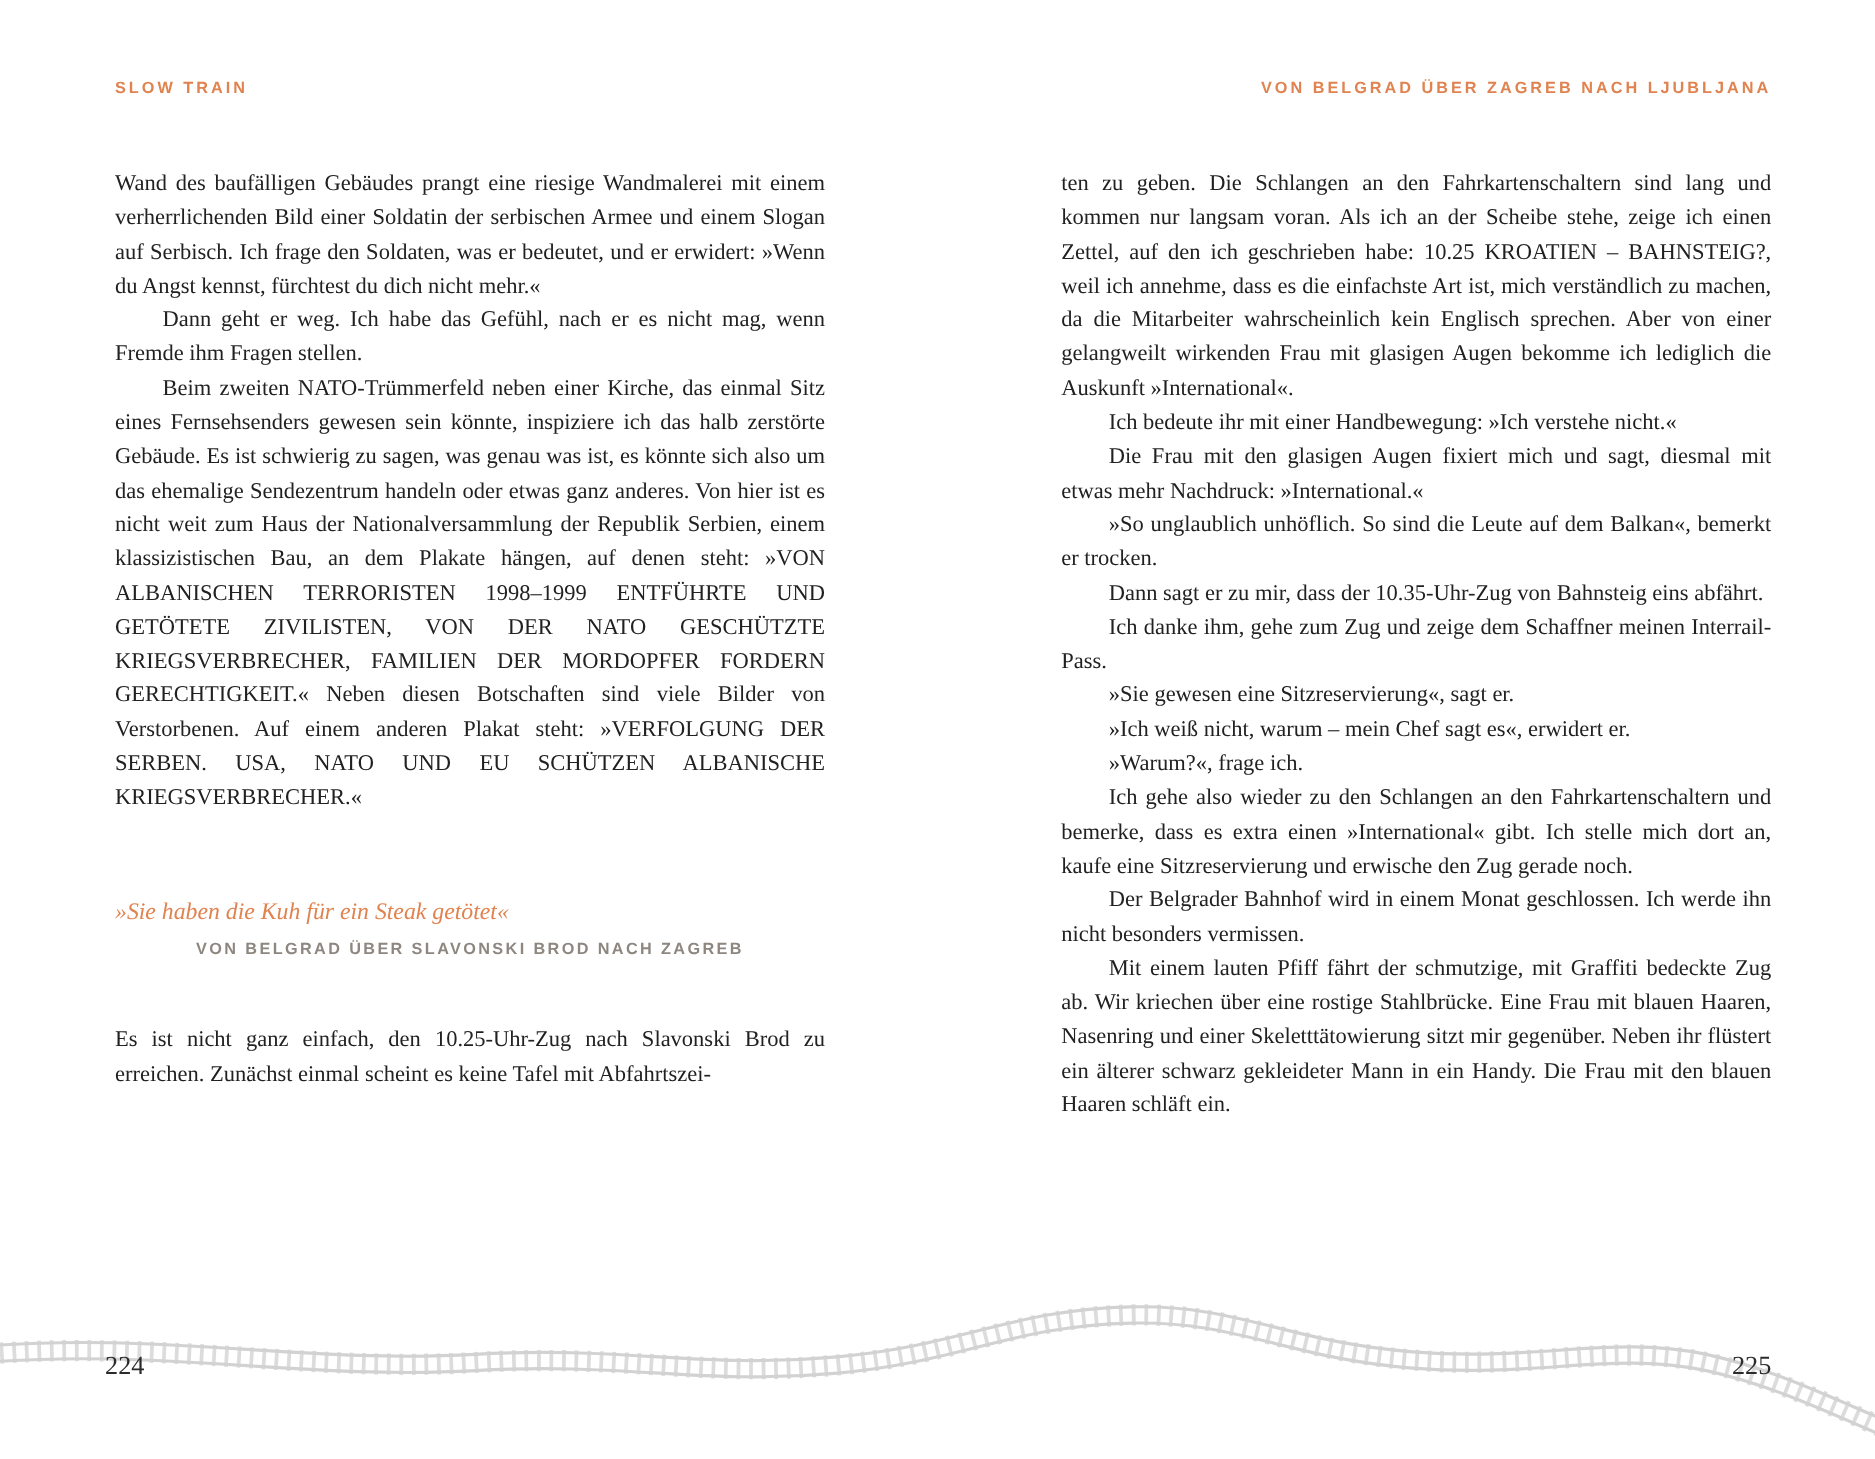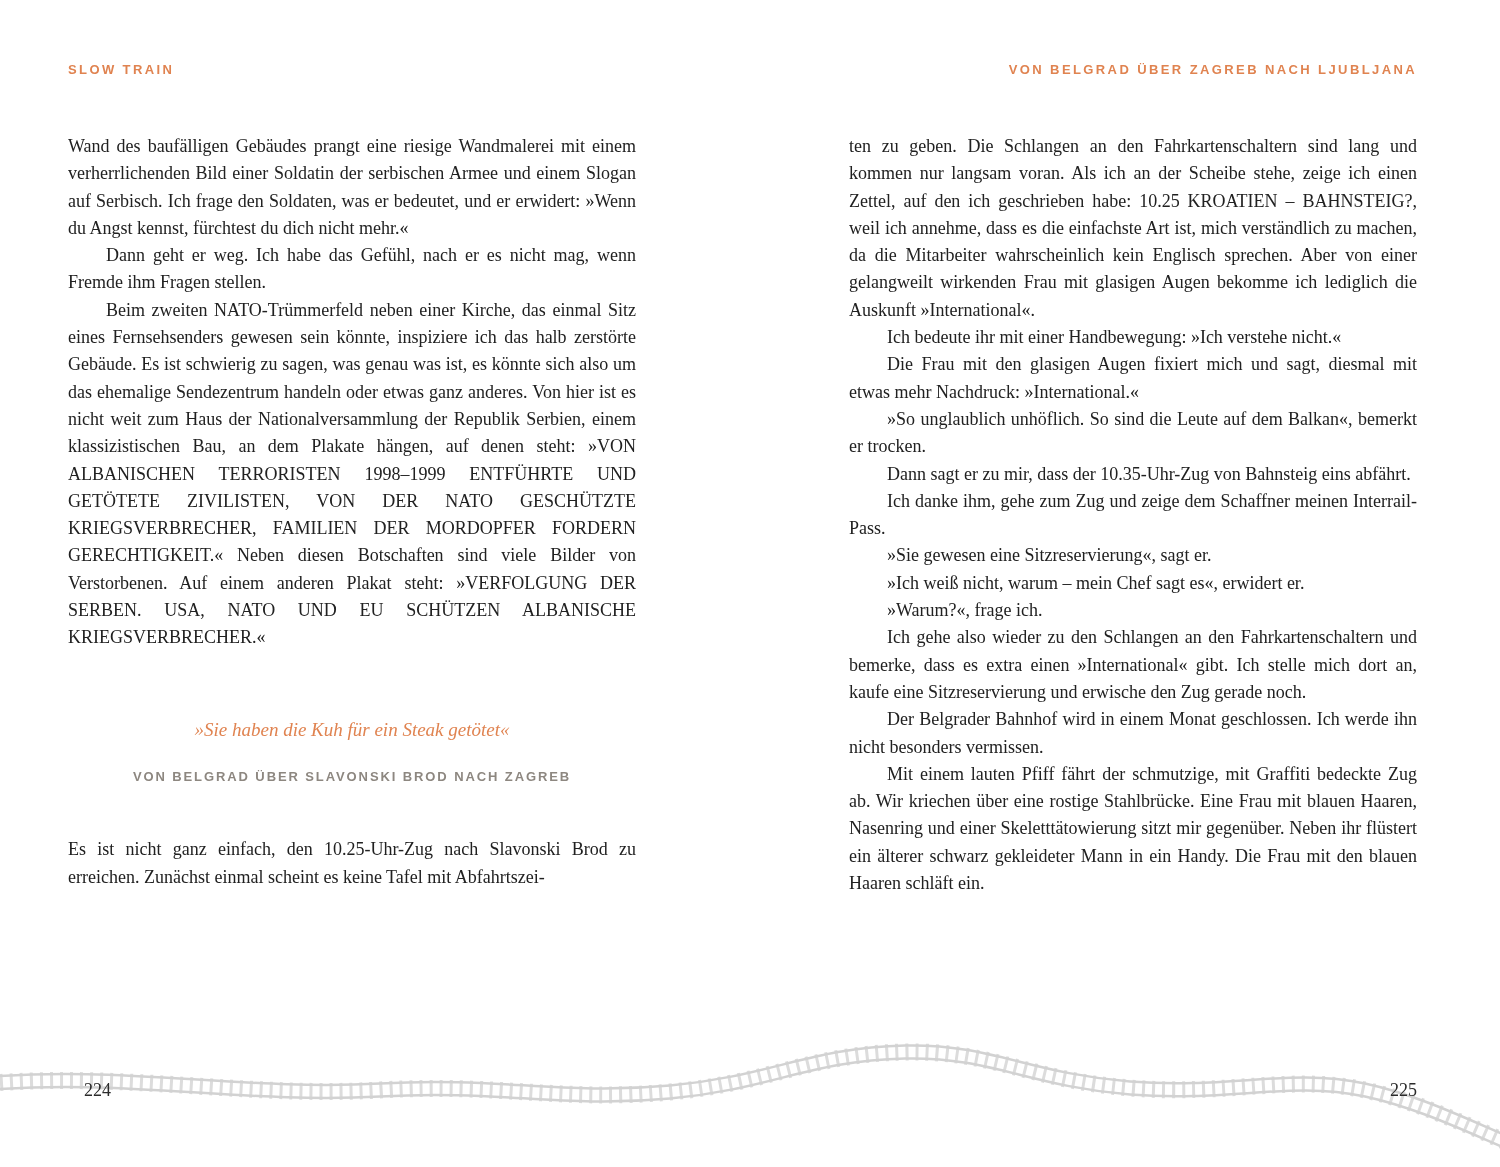--- a/index.html
+++ b/index.html
@@ -5,60 +5,59 @@
   * { margin:0; padding:0; box-sizing:border-box; }
   html, body { width:1500px; height:1167px; }
   body {
     position:relative;
     overflow:hidden;
     background:#ffffff;
     color:var(--text, #212121);
     font-family:"Liberation Serif", serif;
   }
   .page { position:absolute; top:62px; width:568px; }
-  .page.left  { left:68px; }
+  .page.left  { left:92px; }
   .page.right { left:849px; }
   .running-head {
     font-family:"Liberation Sans", sans-serif;
     font-size:13px;
     font-weight:bold;
     letter-spacing:2.4px;
     color:var(--accent, #e08350);
   }
   .page.right .running-head { text-align:right; }
   .page-body {
     margin-top:56px;
     font-size:18px;
     line-height:27.3px;
     text-align:justify;
     hyphens:auto; -webkit-hyphens:auto;
   }
   .para { text-align:justify; }
   .para.indent { text-indent:38px; }
   .section-title {
     margin-top:64px;
-    text-align:center;
     font-style:italic;
     font-size:19px;
     color:var(--accent, #e08350);
   }
   .section-subtitle {
-    margin-top:20px;
+    margin-top:2px;
     margin-bottom:46px;
     text-align:center;
     font-family:"Liberation Sans", sans-serif;
     font-weight:bold;
     font-size:13px;
     letter-spacing:1.9px;
     color:var(--muted, #8d8780);
   }
   .pagenum {
     position:absolute;
     top:1080px;
-    font-size:18px;
+    font-size:21px;
     color:#2b2b2b;
     z-index:2;
   }
   .pagenum.left  { left:84px; }
   .pagenum.right { right:83px; }
   .track-svg {
     position:absolute;
     left:0; top:1030px;
     width:1500px; height:137px;
     pointer-events:none;

